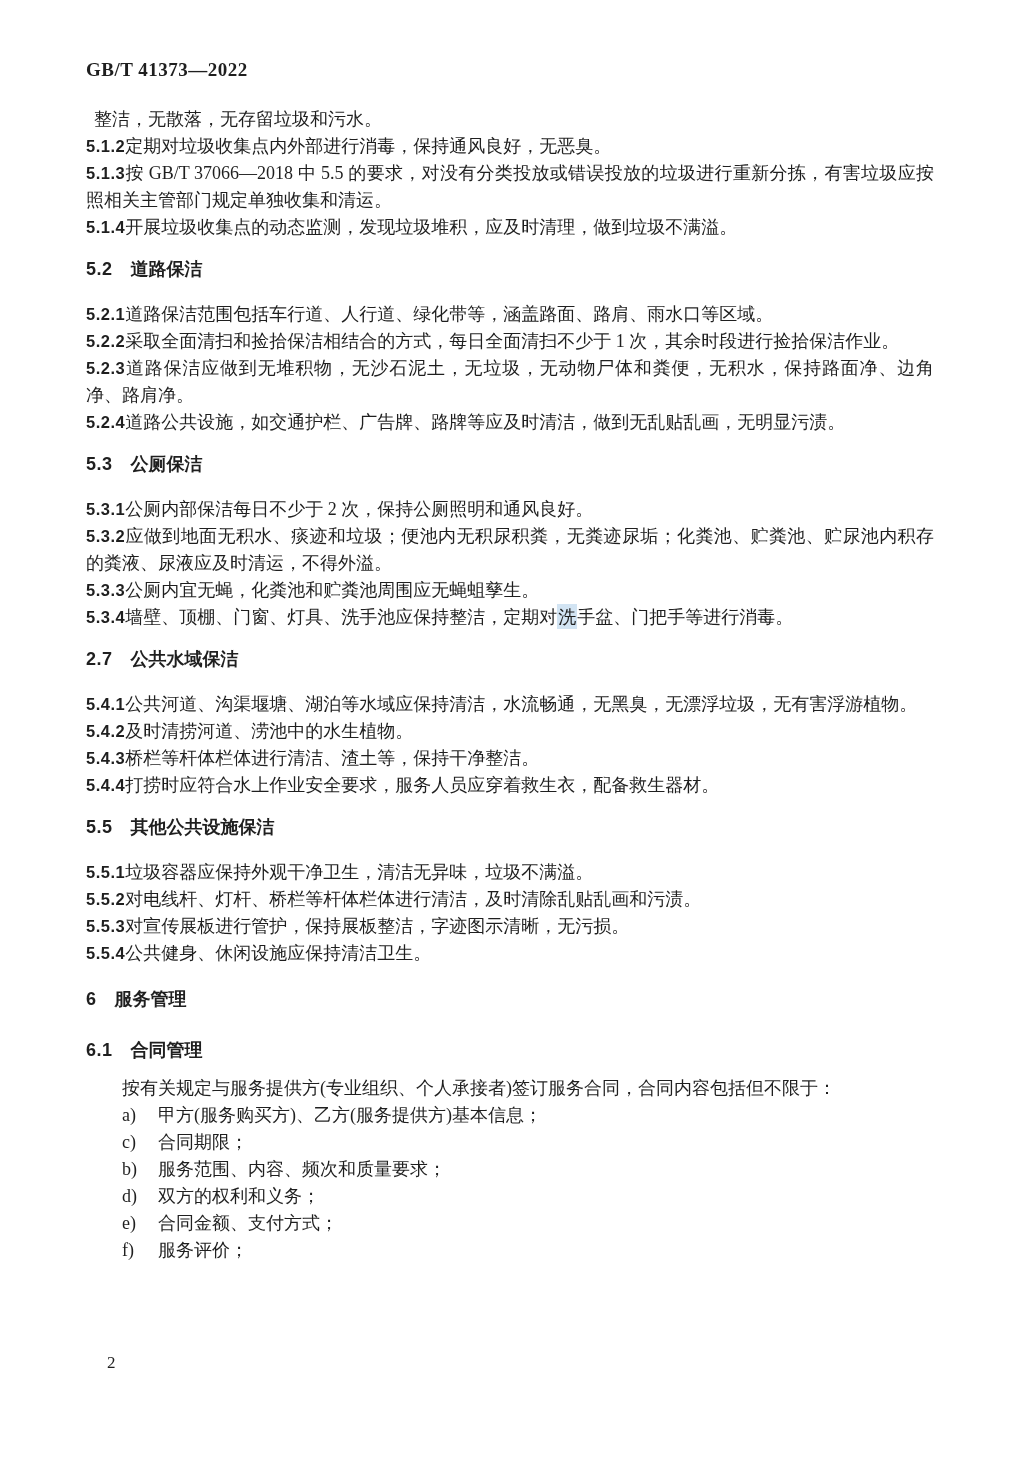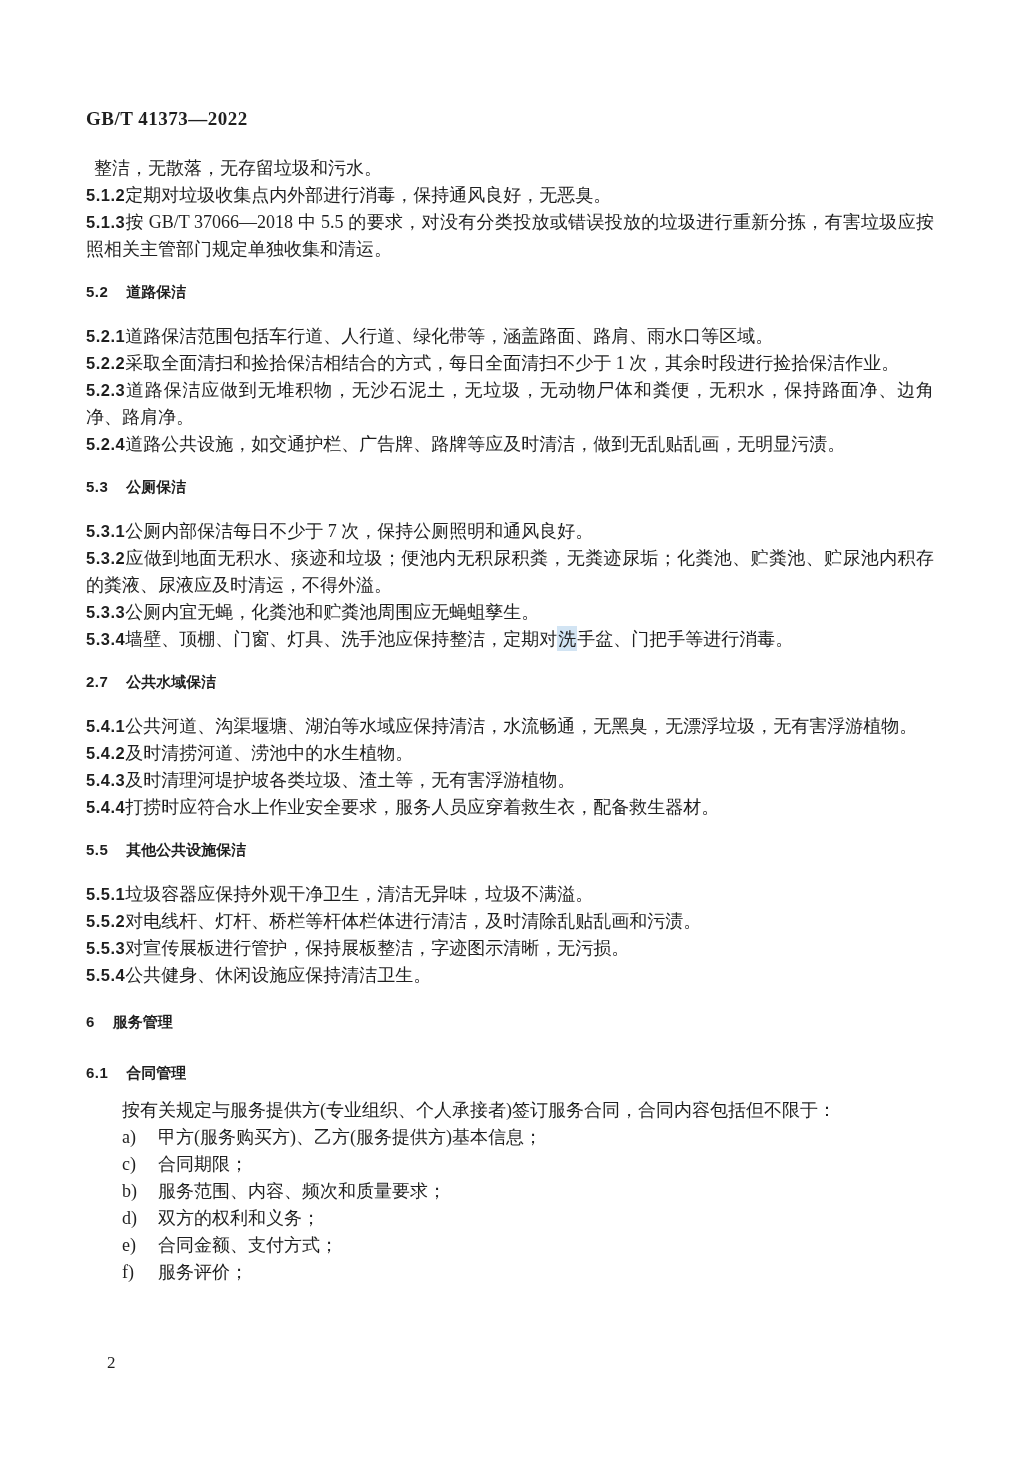--- a/index.html
+++ b/index.html
@@ -16,21 +16,21 @@
   }
 
   .content {
     position: absolute;
     left: 86px;
     top: 0;
     width: 848px;
   }
 
   .doc-header {
-    margin-top: 108px;
+    margin-top: 59px;
     font-size: 19px;
     font-weight: bold;
     letter-spacing: 0.5px;
     font-family: "Liberation Serif", "DejaVu Serif", serif;
   }
 
   p { margin: 0; }
 
   .para, .clause {
     font-size: 18px;
@@ -41,21 +41,21 @@
   .first-para { margin-top: 25px; margin-left: 8px; }
 
   .cnum {
     font-family: "Liberation Sans", "DejaVu Sans", sans-serif;
     font-weight: bold;
     font-size: 16.5px;
     letter-spacing: 0.5px;
   }
 
   .sec-heading {
-    font-size: 15px;
+    font-size: 18px;
     line-height: 27px;
     font-weight: bold;
     font-family: "Liberation Sans", "DejaVu Sans", sans-serif;
     margin: 15px 0 18px 0;
   }
   .sec-heading .hnum { margin-right: 18px; letter-spacing: 0.5px; }
 
   .chapter-heading { margin: 19px 0 0 0; }
   .h61 { margin: 24px 0 11px 0; }
 
@@ -90,37 +90,38 @@
 
 <div class="page">
   <div class="content">
 
     <div class="doc-header">GB/T 41373—2022</div>
 
     <p class="para first-para">整洁，无散落，无存留垃圾和污水。</p>
 
     <p class="clause"><span class="cnum">5.1.2</span><span>定期对垃圾收集点内外部进行消毒，保持通风良好，无恶臭。</span></p>
     <p class="clause"><span class="cnum">5.1.3</span><span>按 GB/T 37066—2018 中 5.5 的要求，对没有分类投放或错误投放的垃圾进行重新分拣，有害垃圾应按照相关主管部门规定单独收集和清运。</span></p>
+    <p class="clause"><span class="cnum">5.1.4</span><span>开展垃圾收集点的动态监测，发现垃圾堆积，应及时清理，做到垃圾不满溢。</span></p>
 
     <h3 class="sec-heading"><span class="hnum">5.2</span><span>道路保洁</span></h3>
     <p class="clause"><span class="cnum">5.2.1</span><span>道路保洁范围包括车行道、人行道、绿化带等，涵盖路面、路肩、雨水口等区域。</span></p>
     <p class="clause"><span class="cnum">5.2.2</span><span>采取全面清扫和捡拾保洁相结合的方式，每日全面清扫不少于 1 次，其余时段进行捡拾保洁作业。</span></p>
     <p class="clause"><span class="cnum">5.2.3</span><span>道路保洁应做到无堆积物，无沙石泥土，无垃圾，无动物尸体和粪便，无积水，保持路面净、边角净、路肩净。</span></p>
     <p class="clause"><span class="cnum">5.2.4</span><span>道路公共设施，如交通护栏、广告牌、路牌等应及时清洁，做到无乱贴乱画，无明显污渍。</span></p>
 
     <h3 class="sec-heading"><span class="hnum">5.3</span><span>公厕保洁</span></h3>
-    <p class="clause"><span class="cnum">5.3.1</span><span>公厕内部保洁每日不少于 7 次，保持公厕照明和通风良好。</span></p>
+    <p class="clause"><span class="cnum">5.3.1</span><span>公厕内部保洁每日不少于 2 次，保持公厕照明和通风良好。</span></p>
     <p class="clause"><span class="cnum">5.3.2</span><span>应做到地面无积水、痰迹和垃圾；便池内无积尿积粪，无粪迹尿垢；化粪池、贮粪池、贮尿池内积存的粪液、尿液应及时清运，不得外溢。</span></p>
     <p class="clause"><span class="cnum">5.3.3</span><span>公厕内宜无蝇，化粪池和贮粪池周围应无蝇蛆孳生。</span></p>
     <p class="clause"><span class="cnum">5.3.4</span><span>墙壁、顶棚、门窗、灯具、洗手池应保持整洁，定期对</span><span class="hl">洗</span><span>手盆、门把手等进行消毒。</span></p>
 
     <h3 class="sec-heading"><span class="hnum">2.7</span><span>公共水域保洁</span></h3>
     <p class="clause"><span class="cnum">5.4.1</span><span>公共河道、沟渠堰塘、湖泊等水域应保持清洁，水流畅通，无黑臭，无漂浮垃圾，无有害浮游植物。</span></p>
     <p class="clause"><span class="cnum">5.4.2</span><span>及时清捞河道、涝池中的水生植物。</span></p>
-    <p class="clause"><span class="cnum">5.4.3</span><span>及时清理河堤护坡各类垃圾、渣土等，无有害浮游植物。</span></p>
+    <p class="clause"><span class="cnum">5.4.3</span><span>桥栏等杆体栏体进行清洁、渣土等，保持干净整洁。</span></p>
     <p class="clause"><span class="cnum">5.4.4</span><span>打捞时应符合水上作业安全要求，服务人员应穿着救生衣，配备救生器材。</span></p>
 
     <h3 class="sec-heading"><span class="hnum">5.5</span><span>其他公共设施保洁</span></h3>
     <p class="clause"><span class="cnum">5.5.1</span><span>垃圾容器应保持外观干净卫生，清洁无异味，垃圾不满溢。</span></p>
     <p class="clause"><span class="cnum">5.5.2</span><span>对电线杆、灯杆、桥栏等杆体栏体进行清洁，及时清除乱贴乱画和污渍。</span></p>
     <p class="clause"><span class="cnum">5.5.3</span><span>对宣传展板进行管护，保持展板整洁，字迹图示清晰，无污损。</span></p>
     <p class="clause"><span class="cnum">5.5.4</span><span>公共健身、休闲设施应保持清洁卫生。</span></p>
 
     <h3 class="sec-heading chapter-heading"><span class="hnum">6</span><span>服务管理</span></h3>
 

